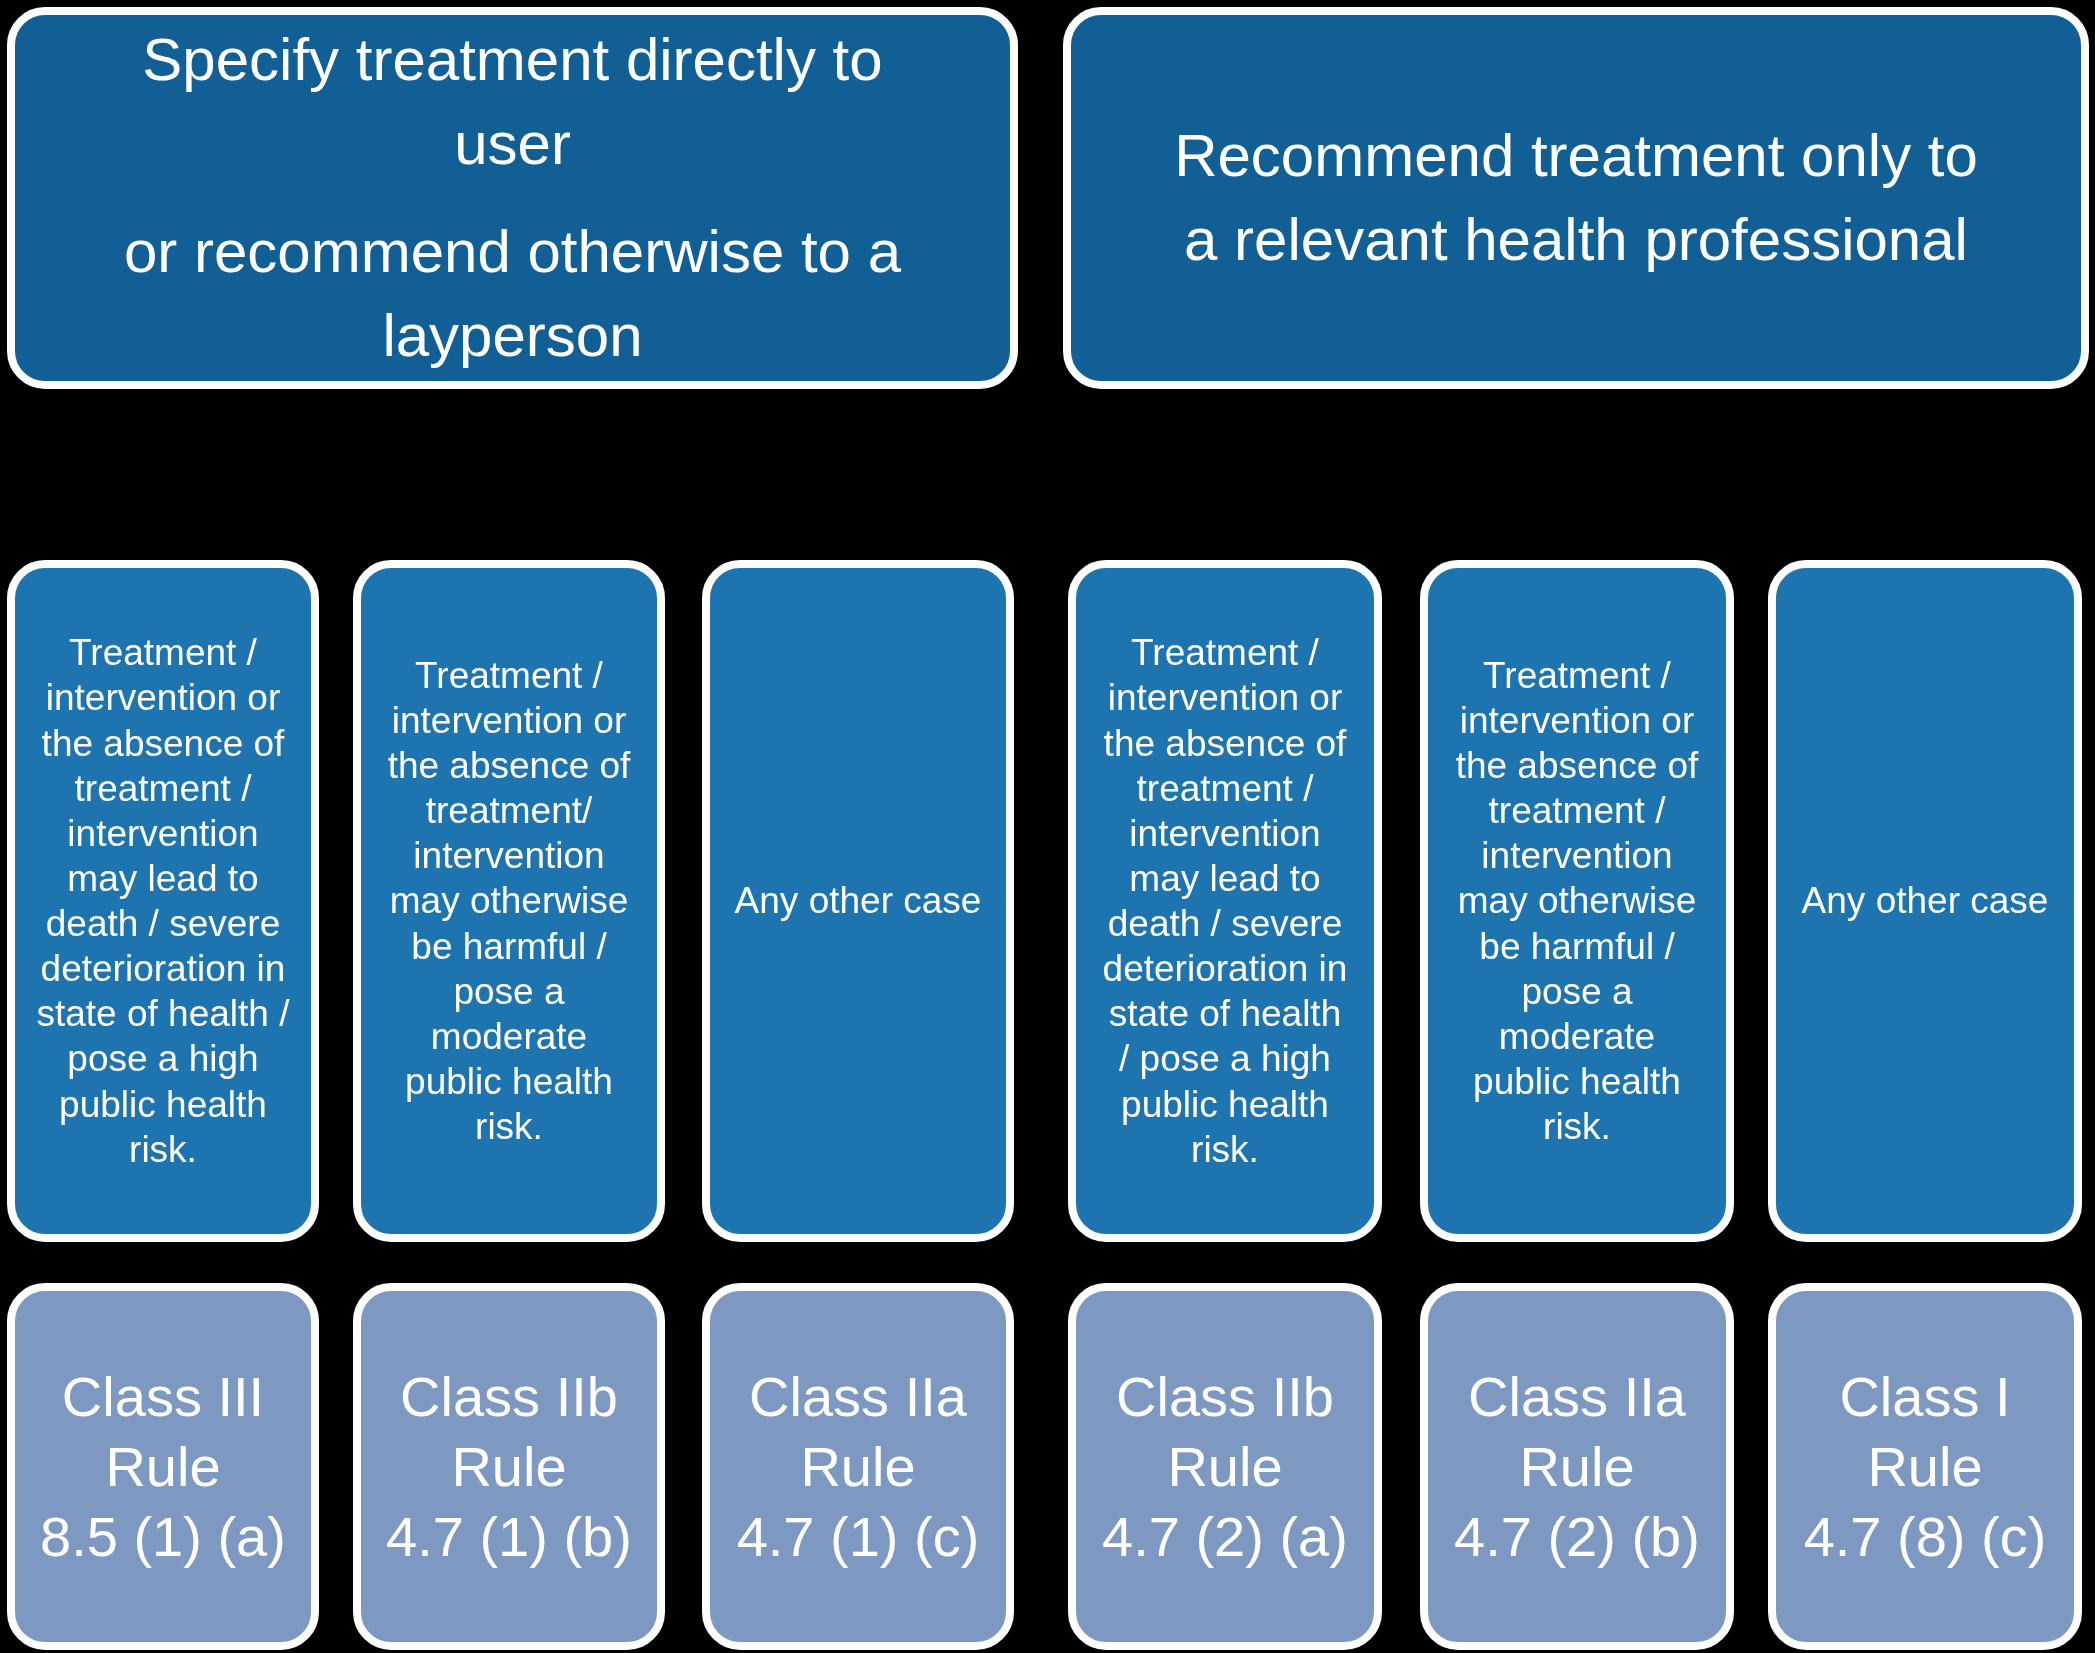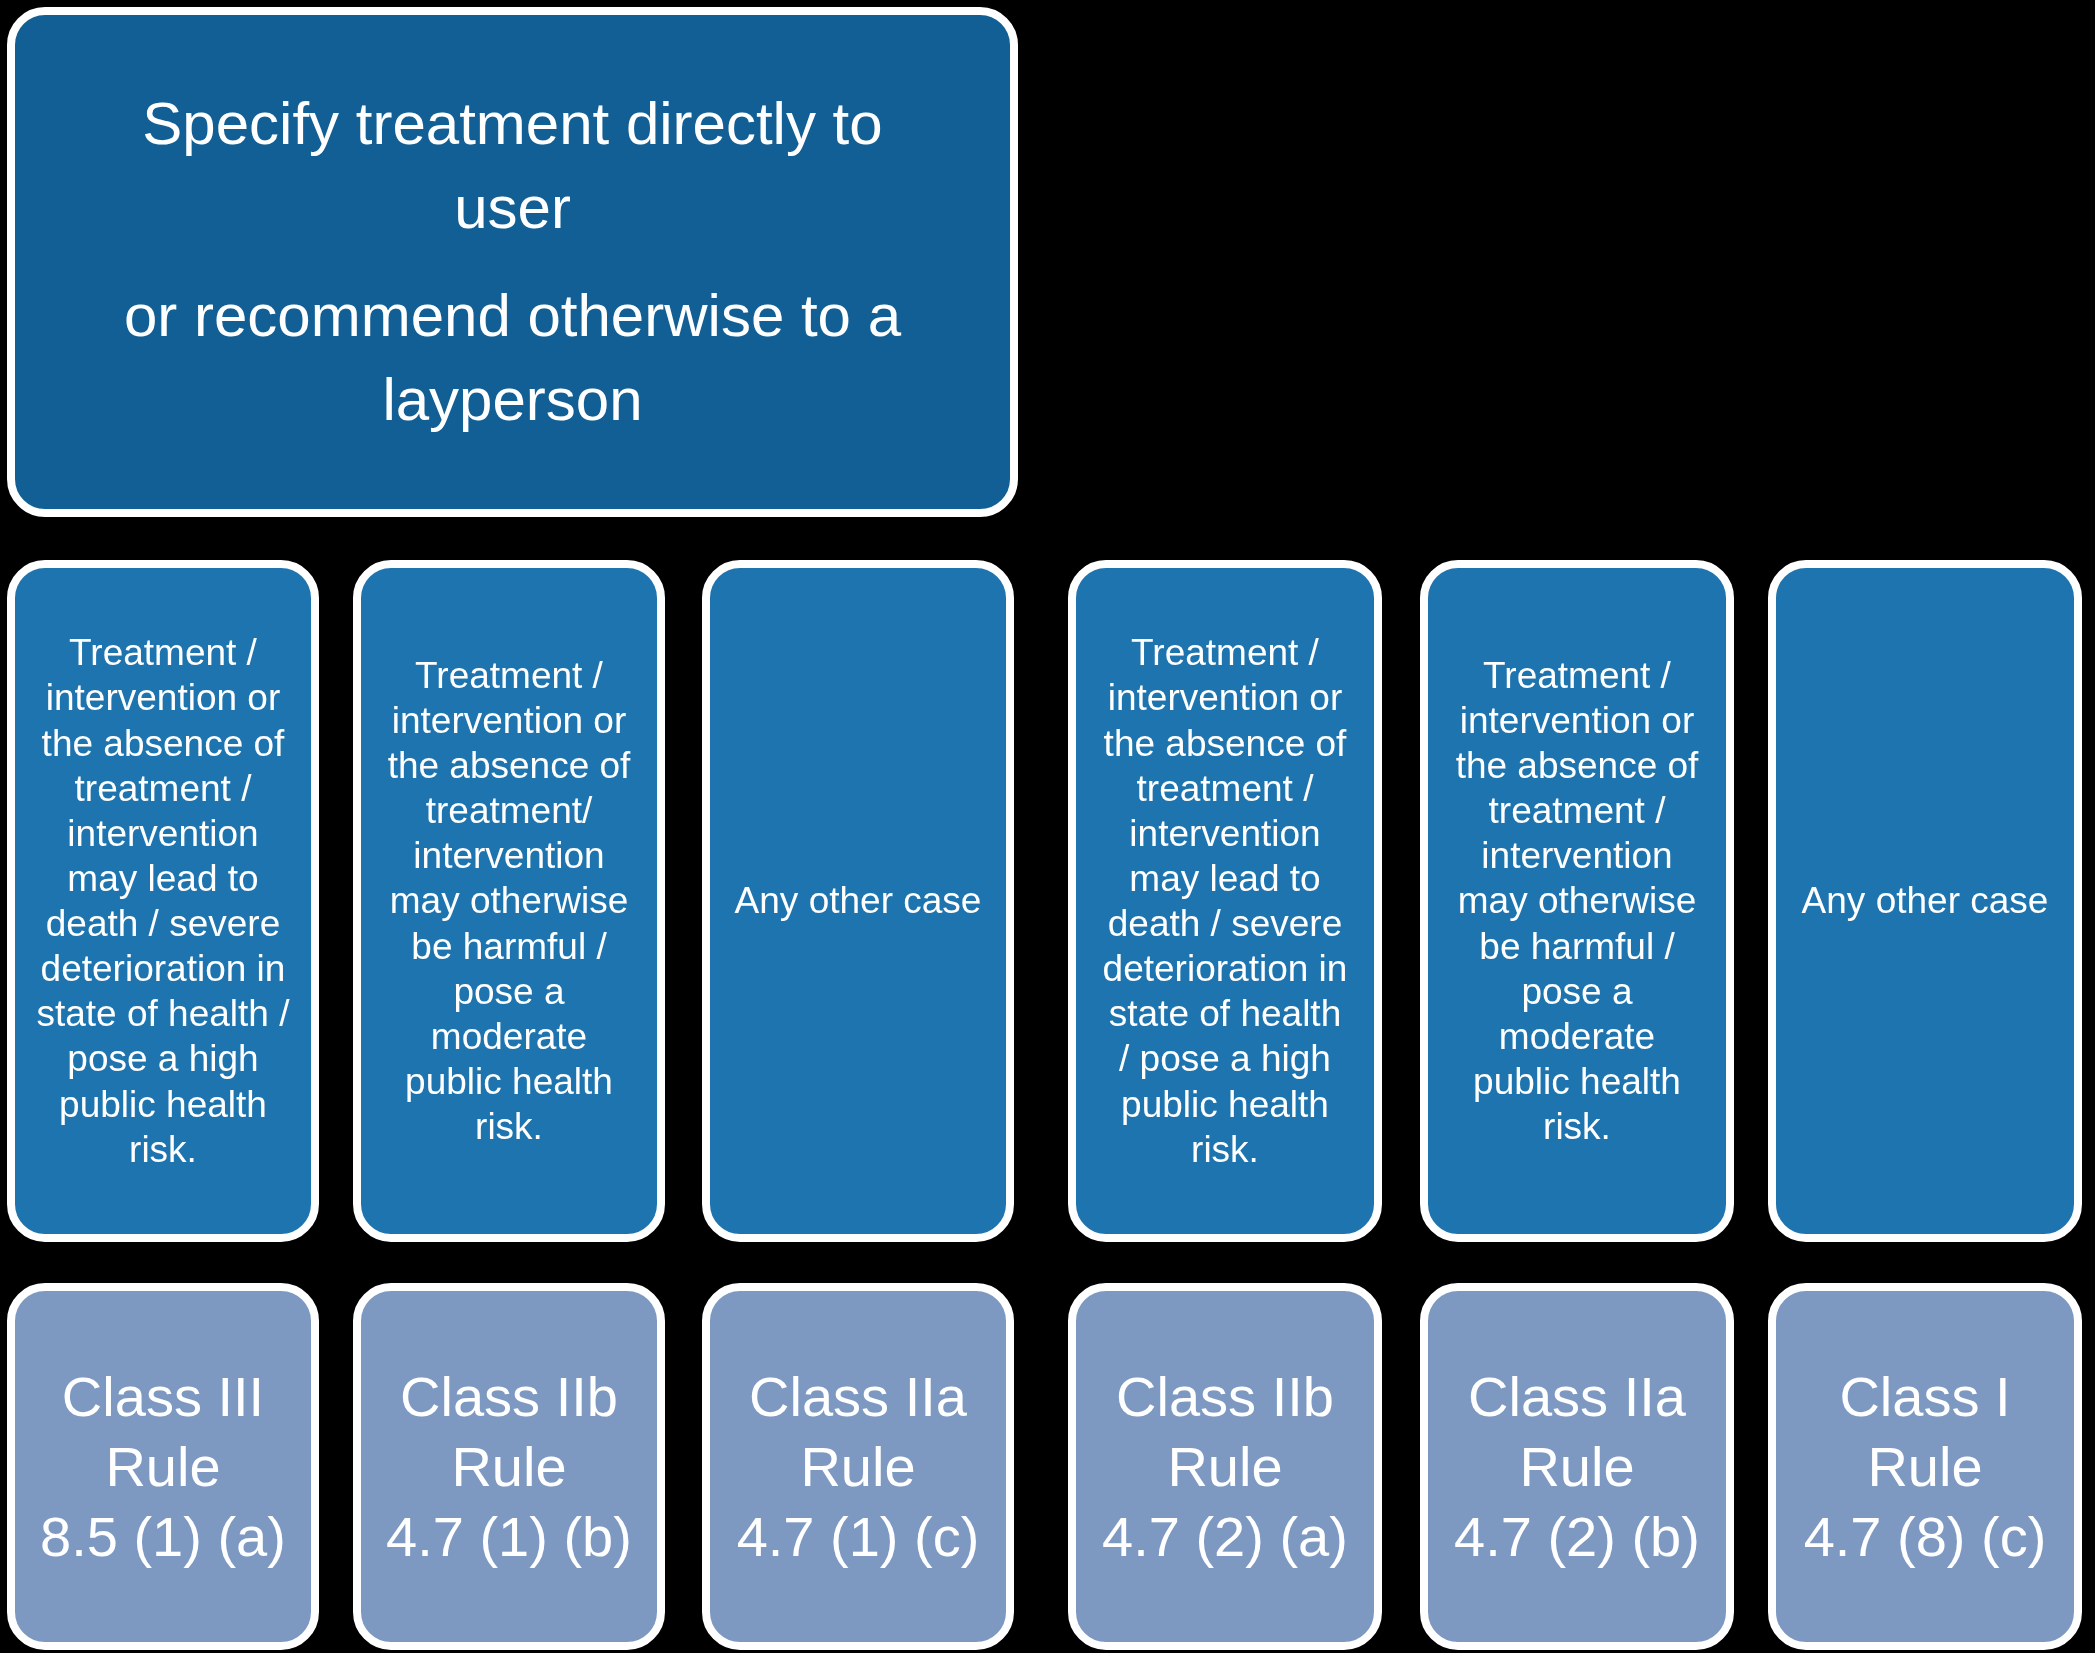--- a/index.html
+++ b/index.html
@@ -25,21 +25,21 @@
     border:8px solid var(--outline);
     border-radius:38px;
     display:flex;
     flex-direction:column;
     align-items:center;
     justify-content:center;
     text-align:center;
     white-space:pre-line;
   }
   .header-card{
-    top:7px;height:510px;
+    top:7px;height:382px;
     background:var(--header-fill);
     font-size:60px;line-height:1.4;
     padding:0 40px;
   }
   .header-card .para + .para{margin-top:24px;}
   .condition-card{
     top:560px;height:682px;
     background:var(--condition-fill);
     font-size:37px;line-height:1.22;
     padding:0 6px;
@@ -63,20 +63,24 @@
 </head>
 <body>
 
 <div class="canvas">
 
   <div class="card header-card colA">
     <div class="para">Specify treatment directly to
 user</div>
     <div class="para">or recommend otherwise to a
 layperson</div>
+  </div>
+  <div class="card header-card colB">
+    <div class="para">Recommend treatment only to
+a relevant health professional</div>
   </div>
 
   <div class="card condition-card c1">
     <div>Treatment /
 intervention or
 the absence of
 treatment /
 intervention
 may lead to
 death / severe

